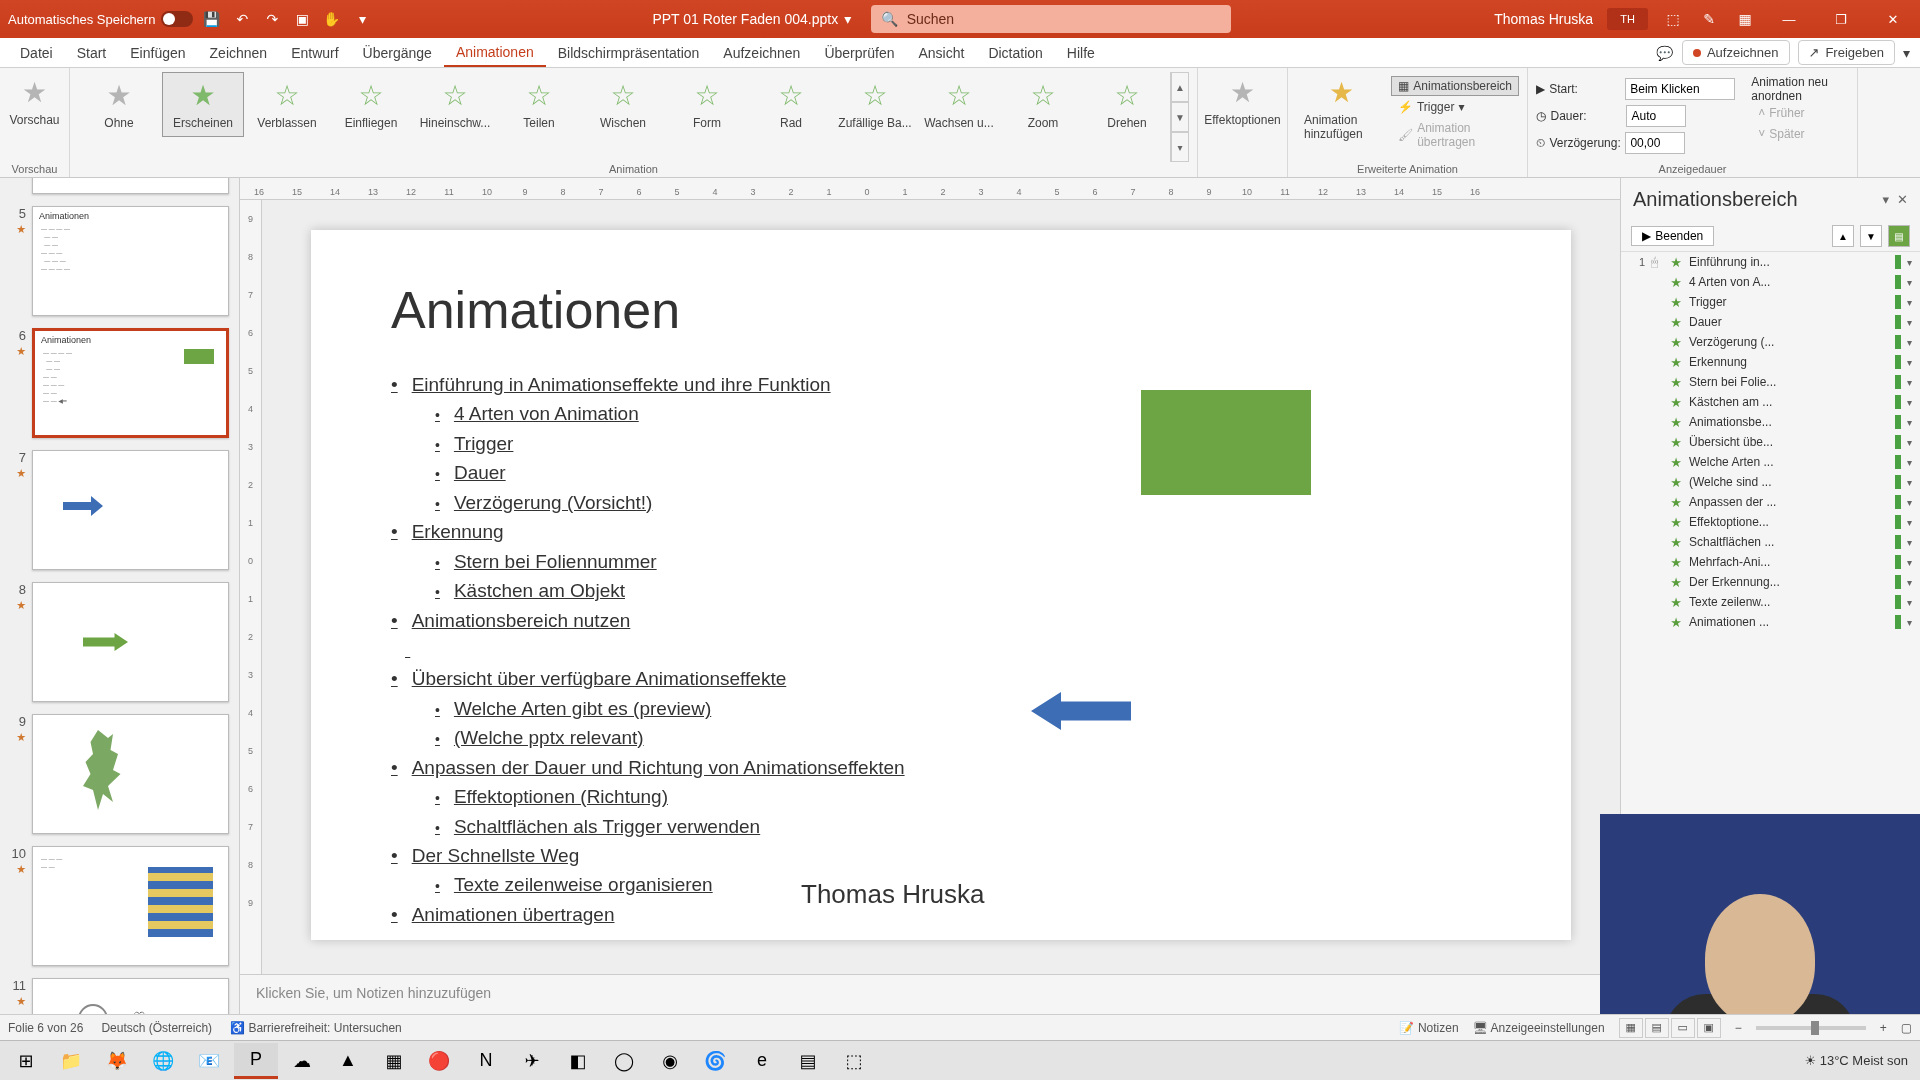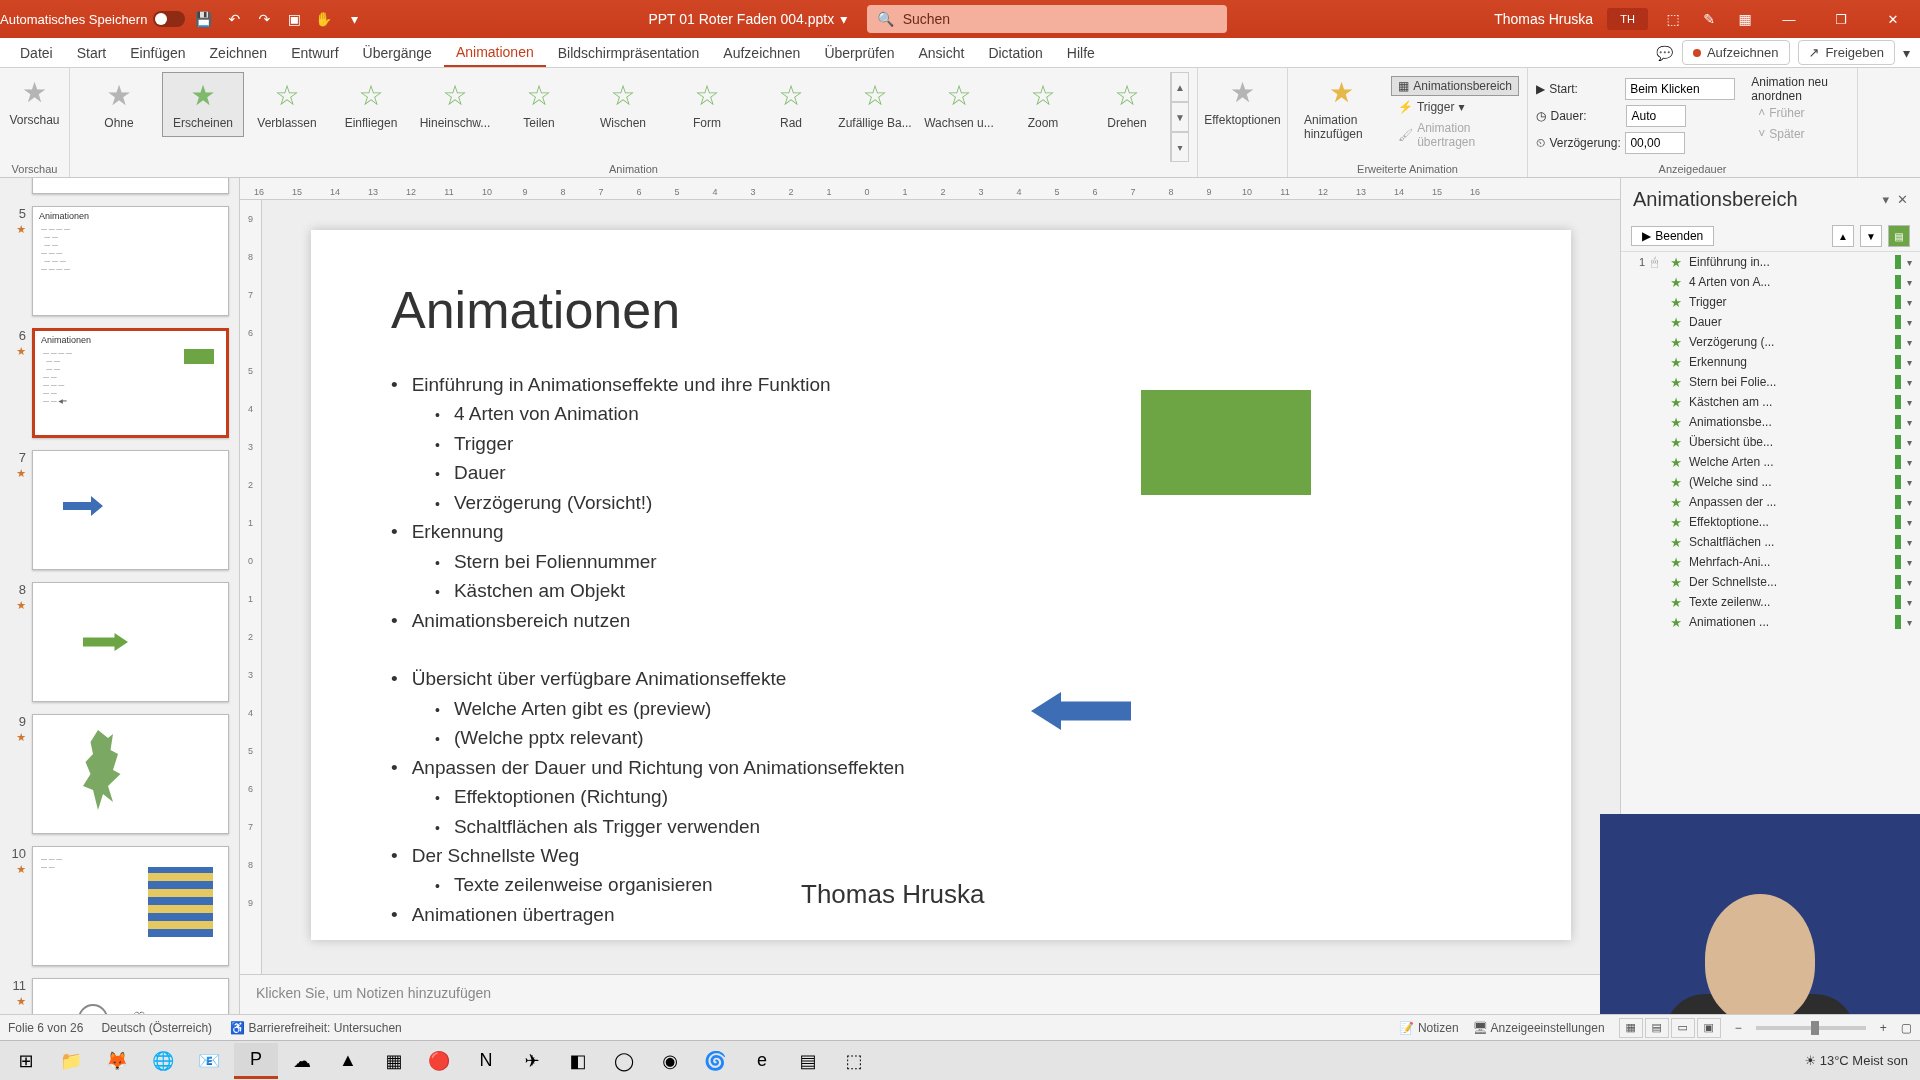--- a/index.html
+++ b/index.html
@@ -1,20 +1,20 @@
 <!DOCTYPE html>
 <html><head>
 <meta charset="utf-8">
 <style>
 * { margin: 0; padding: 0; box-sizing: border-box; font-family: "Segoe UI", sans-serif; }
 body { background: #f3f3f3; width: 1920px; height: 1080px; overflow: hidden; font-size: 14px; }
 
 
 .titlebar { height: 38px; background: linear-gradient(#d04524,#c83c1b); display: flex; align-items: center; color: #fff; font-size: 14px; }
-.titlebar-left { display:flex; align-items:center; gap:8px; padding-left:0; }
+.titlebar-left { display:flex; align-items:center; gap:8px; padding-left:8px; }
 .titlebar-left .autosave { display:flex; align-items:center; gap:6px; font-size:13px; }
 .toggle { width:32px; height:16px; background:#8f2b14; border-radius:8px; position:relative; }
 .toggle::after { content:''; position:absolute; width:12px; height:12px; background:#fff; border-radius:50%; top:2px; left:2px; }
 .qat-btn { width:22px; height:22px; display:flex; align-items:center; justify-content:center; color:#fff; font-size:14px; }
 .titlebar-center { flex:1; display:flex; align-items:center; justify-content:center; gap:20px; }
 .filename { color:#fff; font-size:14px; display:flex; align-items:center; gap:6px;margin-left:16px; }
 .search-box { background:#f4b09d; width:360px; height:28px; border-radius:4px; display:flex; align-items:center; padding:0 10px; color:#6b2a17; font-size:14px; gap:8px;}
 .titlebar-right { display:flex; align-items:center; gap:14px; padding-right:8px; }
 .userbadge { background:#b03018; width:41px; height:22px; border-radius:3px; display:flex; align-items:center; justify-content:center; font-size:11px; }
 .winbtn { width:38px; height:38px; display:flex; align-items:center; justify-content:center; font-size:13px; }
@@ -67,21 +67,21 @@
 
 .editor-wrap { flex:1; display:flex; flex-direction:column; background:#e8e8e8; position:relative; }
 .ruler-h { height:22px; background:#f5f5f5; border-bottom:1px solid #ccc; font-size:9px; color:#777; display:flex; align-items:flex-end; padding-bottom:2px; overflow:hidden; }
 .ruler-h span { width:38px; text-align:center; flex-shrink:0;}
 .editor-body { flex:1; display:flex; }
 .ruler-v { width:22px; background:#f5f5f5; border-right:1px solid #ccc; font-size:9px; color:#777; display:flex; flex-direction:column; align-items:center; overflow:hidden;}
 .ruler-v span { height:38px; display:flex; align-items:center; }
 .canvas-area { flex:1; background:#eee; display:flex; align-items:flex-start; justify-content:center; padding:30px 20px; overflow:hidden; position:relative;}
 .slide { width:1260px; height:710px; background:#fff; box-shadow:0 0 10px rgba(0,0,0,.2); position:relative; padding:50px 80px; }
 .slide h1 { font-size:52px; font-weight:400; color:#333; margin-bottom:30px; }
-.slide ul { list-style:none; font-size:19px; color:#333; line-height:1.55; }
+.slide ul { list-style:none; font-size:19px; color:#333; line-height:1.55;text-decoration:underline; }
 .slide ul li::before { content:"•"; margin-right:14px; }
 .slide ul li.sub { padding-left:44px; }
 .slide ul li.sub::before { content:"•"; margin-right:14px; font-size:14px; }
 .slide ul li.blank::before { content:""; }
 .green-box { position:absolute; top:160px; right:260px; width:170px; height:105px; background:#6da544; }
 .blue-arrow { position:absolute; top:462px; left:720px; width:100px; height:38px; background:#3d6db5; clip-path:polygon(100% 25%,30% 25%,30% 0,0 50%,30% 100%,30% 75%,100% 75%); }
 .author { position:absolute; bottom:30px; left:490px; font-size:26px; color:#333; }
 
 
 .notes { height:40px; background:#f5f5f5; border-top:1px solid #ccc; padding:10px 16px; font-size:14px; color:#888; }
@@ -601,21 +601,21 @@
           <span class="trig"></span>
           <span class="ico">★</span>
           <span class="txt">Mehrfach-Ani...</span>
           <span class="bar"></span>
           <span class="dd">▾</span>
         </div>
         <div class="anim-row">
           <span class="num"></span>
           <span class="trig"></span>
           <span class="ico">★</span>
-          <span class="txt">Der Schnellste...</span>
+          <span class="txt">Der Erkennung...</span>
           <span class="bar"></span>
           <span class="dd">▾</span>
         </div>
         <div class="anim-row">
           <span class="num"></span>
           <span class="trig"></span>
           <span class="ico">★</span>
           <span class="txt">Texte zeilenw...</span>
           <span class="bar"></span>
           <span class="dd">▾</span>

